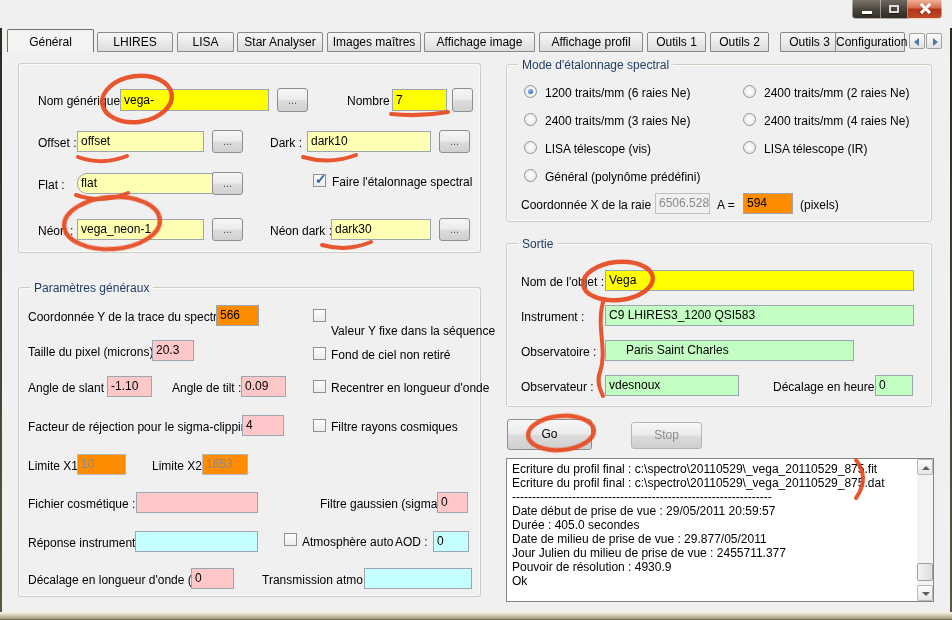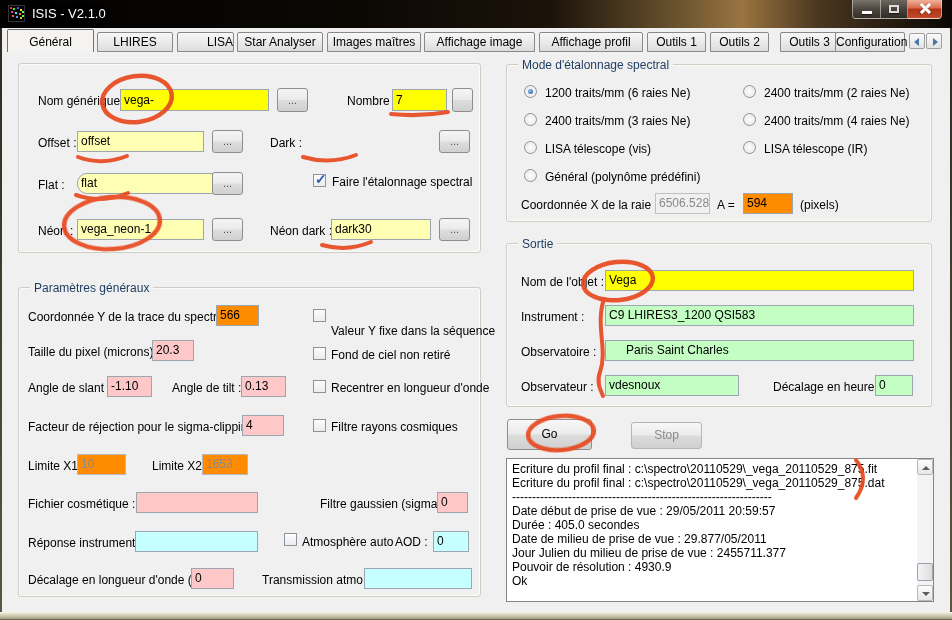--- a/index.html
+++ b/index.html
@@ -73,41 +73,35 @@
   .sbtn .tri-dn { position:absolute; left:4px; top:6px; width:0; height:0; border-left:4px solid transparent; border-right:4px solid transparent; border-top:4px solid #5a5d63; }
   .sthumb { position:absolute; left:0; top:104px; width:16px; height:18px; background:linear-gradient(90deg,#f4f4f6,#dcdde0); border:1px solid #9fa3a8; border-radius:2px; }
 
   .annotations { position:absolute; left:0; top:0; width:952px; height:620px; pointer-events:none; z-index:50; }
 </style>
 </head>
 <body>
 
 <div class="window">
 
-  <div class="titlebar">
-    <span class="app-icon">
-        <i></i>
-      </span>
-    <span class="title-text">ISIS - V2.1.0</span>
-  </div>
   <div class="winbtns">
     <span class="wbtn min">
         <span class="glyph-min"></span>
       </span>
     <span class="wbtn max">
         <span class="glyph-max"></span>
       </span>
     <span class="wbtn close">
         <span class="glyph-close"></span>
       </span>
   </div>
 
   <div class="tab selected" style="left:7px;width:87px;">Général</div>
   <div class="tab" style="left:97px;width:76px;">LHIRES</div>
-  <div class="tab" style="left:177px;width:57px;text-align:right;">LISA</div>
+  <div class="tab" style="left:177px;width:57px;">LISA</div>
   <div class="tab" style="left:237px;width:86px;">Star Analyser</div>
   <div class="tab" style="left:327px;width:94px;">Images maîtres</div>
   <div class="tab" style="left:424px;width:111px;">Affichage image</div>
   <div class="tab" style="left:539px;width:104px;">Affichage profil</div>
   <div class="tab" style="left:647px;width:59px;">Outils 1</div>
   <div class="tab" style="left:710px;width:59px;">Outils 2</div>
   <div class="tab" style="left:773px;width:59px;margin-left:7px;">Outils 3</div>
   <div class="tab" style="left:835px;width:70px;">Configuration</div>
   <div class="tab-scroll" style="left:909px;">
       <span class="arr left"></span>
@@ -122,20 +116,21 @@
   <div class="inp yellow" style="left:120px;top:89px;width:149px;height:22px;line-height:20px;">vega-</div>
   <div class="btn" style="left:277px;top:88px;width:31px;height:24px;line-height:22px;">...</div>
   <div class="lbl" style="left:347px;top:94px;">Nombre :</div>
   <div class="inp yellow" style="left:392px;top:89px;width:55px;height:22px;line-height:20px;">7</div>
   <div class="btn" style="left:452px;top:88px;width:21px;height:24px;line-height:22px;"></div>
 
   <div class="lbl" style="left:38px;top:136px;">Offset :</div>
   <div class="inp paleyellow" style="left:77px;top:131px;width:127px;">offset</div>
   <div class="btn" style="left:212px;top:130px;width:31px;height:23px;line-height:21px;">...</div>
   <div class="lbl" style="left:270px;top:136px;">Dark :</div>
+  <div class="inp paleyellow" style="left:307px;top:131px;width:124px;">dark10</div>
   <div class="btn" style="left:439px;top:130px;width:31px;height:23px;line-height:21px;">...</div>
 
   <div class="lbl" style="left:38px;top:178px;">Flat :</div>
   <div class="inp paleyellow" style="left:77px;top:173px;width:147px;border-radius:10px;">flat</div>
   <div class="btn" style="left:212px;top:172px;width:31px;height:23px;line-height:21px;">...</div>
   <div class="cb checked" style="left:313px;top:174px;"></div>
   <div class="lbl" style="left:332px;top:175px;">Faire l'étalonnage spectral</div>
 
   <div class="lbl" style="left:38px;top:224px;">Néon :</div>
   <div class="inp paleyellow" style="left:77px;top:219px;width:127px;">vega_neon-1</div>
@@ -153,21 +148,21 @@
   <div class="lbl" style="left:331px;top:310px;margin-top:14px;">Valeur Y fixe dans la séquence</div>
 
   <div class="lbl" style="left:28px;top:345px;">Taille du pixel (microns) :</div>
   <div class="inp pink" style="left:152px;top:340px;width:42px;">20.3</div>
   <div class="cb" style="left:313px;top:347px;"></div>
   <div class="lbl" style="left:331px;top:348px;">Fond de ciel non retiré</div>
 
   <div class="lbl" style="left:28px;top:381px;">Angle de slant :</div>
   <div class="inp pink" style="left:107px;top:376px;width:45px;">-1.10</div>
   <div class="lbl" style="left:172px;top:381px;">Angle de tilt :</div>
-  <div class="inp pink" style="left:241px;top:376px;width:45px;">0.13</div>
+  <div class="inp pink" style="left:241px;top:376px;width:45px;">0.09</div>
   <div class="cb" style="left:313px;top:380px;"></div>
   <div class="lbl" style="left:331px;top:381px;">Recentrer en longueur d'onde</div>
 
   <div class="lbl" style="left:28px;top:420px;">Facteur de réjection pour le sigma-clipping :</div>
   <div class="inp pink" style="left:242px;top:415px;width:42px;">4</div>
   <div class="cb" style="left:313px;top:419px;"></div>
   <div class="lbl" style="left:331px;top:420px;">Filtre rayons cosmiques</div>
 
   <div class="lbl" style="left:28px;top:459px;">Limite X1 :</div>
   <div class="inp orange-dim" style="left:77px;top:454px;width:49px;">10</div>
@@ -216,21 +211,21 @@
   <div class="lbl" style="left:800px;top:198px;">(pixels)</div>
 
   <div class="group" style="left:506px;top:243px;width:426px;height:164px;"></div>
   <div class="gtitle" style="left:518px;top:237px;">Sortie</div>
 
   <div class="lbl" style="left:521px;top:275px;">Nom de l'objet :</div>
   <div class="inp yellow" style="left:605px;top:270px;width:309px;">Vega</div>
   <div class="lbl" style="left:521px;top:310px;">Instrument :</div>
   <div class="inp green" style="left:605px;top:305px;width:309px;">C9 LHIRES3_1200 QSI583</div>
   <div class="lbl" style="left:521px;top:345px;text-align:right;">Observatoire :</div>
-  <div class="inp green" style="left:605px;top:340px;width:309px;padding-left:20px;">Paris Saint Charles</div>
+  <div class="inp green" style="left:605px;top:340px;width:249px;padding-left:20px;">Paris Saint Charles</div>
   <div class="lbl" style="left:521px;top:380px;">Observateur :</div>
   <div class="inp green" style="left:605px;top:375px;width:134px;">vdesnoux</div>
   <div class="lbl" style="left:773px;top:380px;">Décalage en heure :</div>
   <div class="inp green" style="left:875px;top:375px;width:38px;">0</div>
 
   <div class="pushbtn" style="left:507px;top:419px;width:85px;height:31px;line-height:29px;">Go</div>
   <div class="pushbtn dim" style="left:631px;top:422px;width:71px;height:27px;line-height:25px;">Stop</div>
 
   <div class="log">
     <div>Ecriture du profil final : c:\spectro\20110529\_vega_20110529_875.fit</div>

